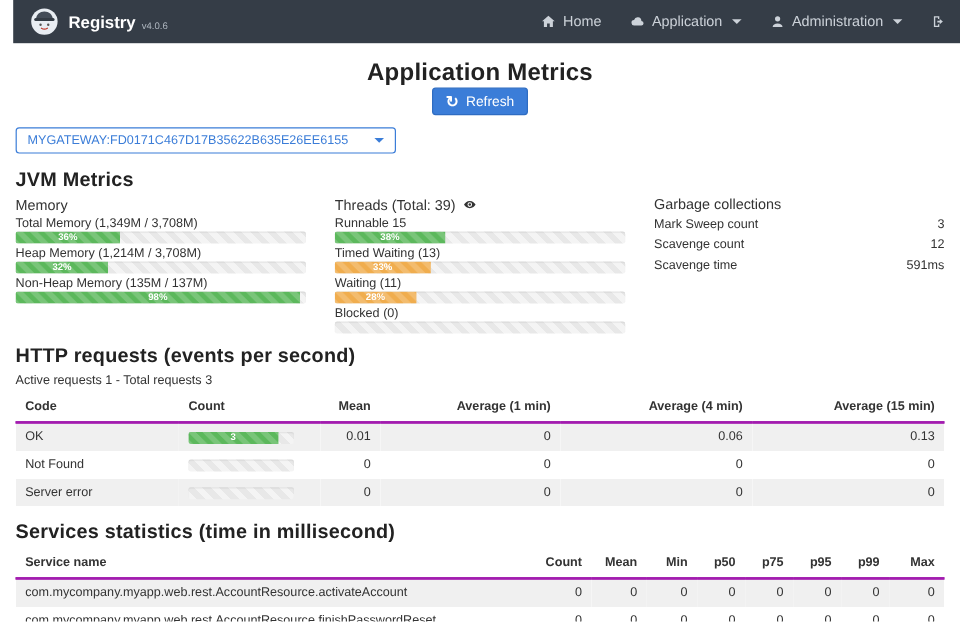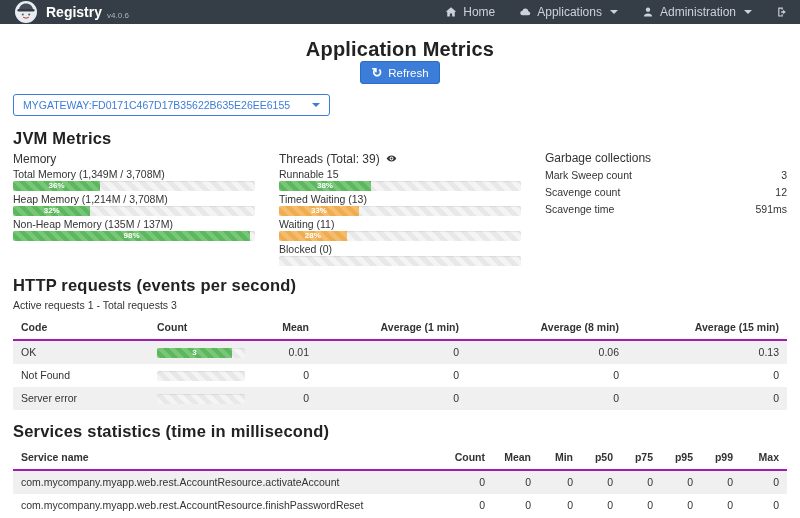--- a/index.html
+++ b/index.html
@@ -1,21 +1,21 @@
 <!DOCTYPE html>
 <html><head>
 <meta charset="utf-8">
 <style>
   * { margin:0; padding:0; box-sizing:border-box; }
   html, body { width:800px; height:518px; }
   body { overflow:hidden; background:#fff; color:#333; font-family:"Liberation Sans", sans-serif; }
   svg { display:block; }
 
   
-  .navbar { height:24px; background:#353d47; display:flex; align-items:center; justify-content:space-between; padding-left:14px; }
+  .navbar { height:36px; background:#353d47; display:flex; align-items:center; justify-content:space-between; padding-left:14px;margin-left:11px; }
   .brand { display:flex; align-items:center; gap:8px; cursor:pointer; }
   .avatar { width:24px; height:24px; }
   .brand-name { color:#fff; font-size:14px; font-weight:bold; }
   .brand-version { color:#aeb6bf; font-size:8px; position:relative; top:3px; margin-left:-3px; }
   .nav-links { display:flex; align-items:stretch; height:36px; }
   .nav-item { display:flex; align-items:center; gap:6px; padding:0 12px; color:#ccd2d9; font-size:12px; cursor:pointer; }
   .nav-item .icon { width:12px; height:12px; color:#ccd2d9; }
   .caret-down { width:0; height:0; border-left:4px solid transparent; border-right:4px solid transparent; border-top:4px solid currentColor; display:inline-block; margin-left:2px; }
 
   
@@ -84,21 +84,21 @@
           </svg>
       </span>
       <span>Home</span>
     </div>
     <div class="nav-item">
       <span class="icon">
         <svg viewBox="0 0 16 16" fill="currentColor">
             <path d="M12.7 7.2a4.2 4.2 0 0 0-8.2-1A3.1 3.1 0 0 0 5 12.4h7.2a2.6 2.6 0 0 0 .5-5.2z"></path>
           </svg>
       </span>
-      <span>Applications</span>
+      <span>Application</span>
       <span class="caret-down"></span>
     </div>
     <div class="nav-item">
       <span class="icon">
         <svg viewBox="0 0 16 16" fill="currentColor">
             <path d="M8 7.8A2.9 2.9 0 1 0 8 2a2.9 2.9 0 0 0 0 5.8zM2.5 14c0-2.5 2.5-4 5.5-4s5.5 1.5 5.5 4z"></path>
           </svg>
       </span>
       <span>Administration</span>
       <span class="caret-down"></span>
@@ -213,21 +213,21 @@
         <col style="width:150px">
         <col style="width:160px">
         <col style="width:160px">
       </colgroup>
     <thead>
       <tr>
         <th>Code</th>
         <th>Count</th>
         <th class="num">Mean</th>
         <th class="num">Average (1 min)</th>
-        <th class="num">Average (8 min)</th>
+        <th class="num">Average (4 min)</th>
         <th class="num">Average (15 min)</th>
       </tr>
     </thead>
     <tbody>
       <tr>
         <td>OK</td>
         <td>
           <div class="progress count-progress">
             <div class="progress-fill fill-green" style="width: 85%;">3</div>
           </div>

